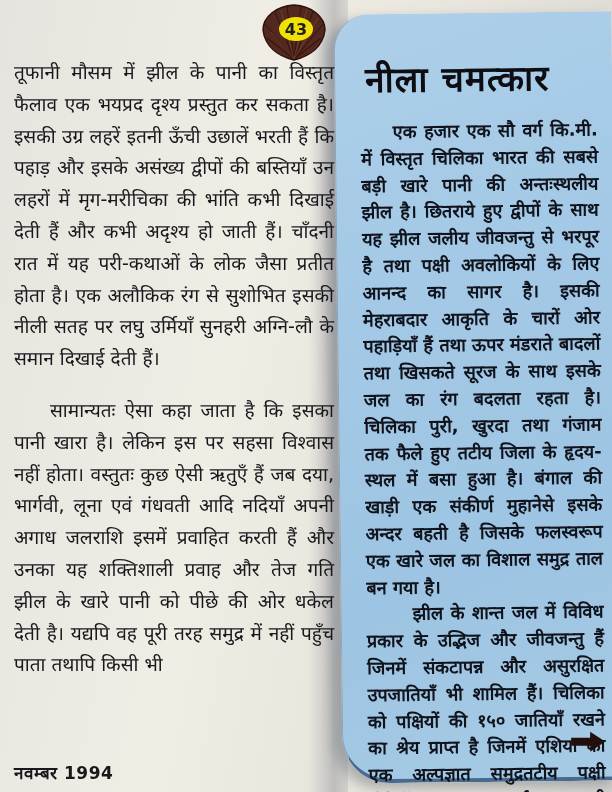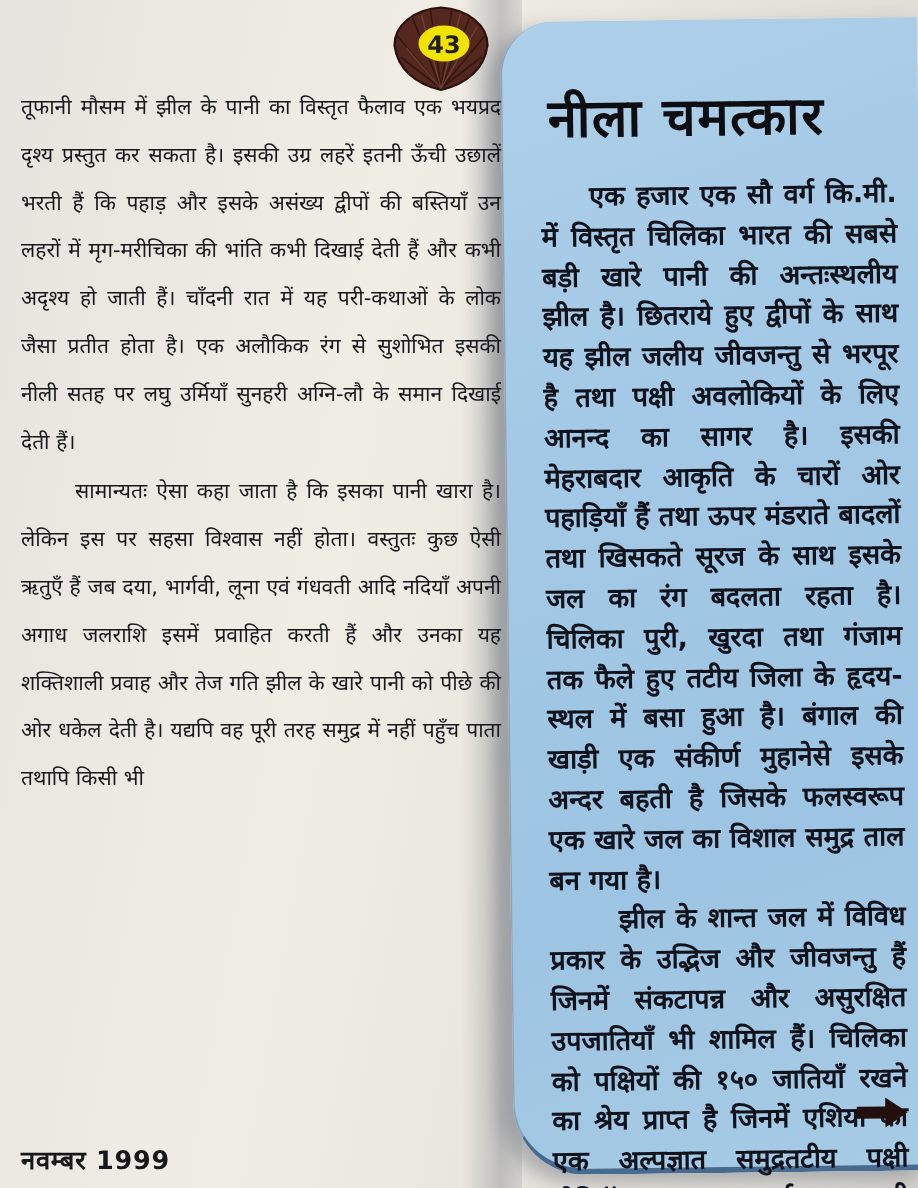--- a/index.html
+++ b/index.html
@@ -18,25 +18,25 @@
   .shadow-band {
     position: absolute; left: 308px; top: 0;
     width: 40px; height: 792px;
     background: linear-gradient(to right, rgba(130,132,140,0) 0%, rgba(122,126,136,0.38) 65%, rgba(122,126,136,0.18) 100%);
   }
 
   .left-column {
     position: absolute; left: 14px; top: 57px; width: 320px;
   }
   .lp {
-    font-size: 14px; line-height: 31.8px;
+    font-size: 19px; line-height: 31.8px;
     font-weight: 500; color: #17171c;
     text-align: justify;
   }
-  .lp.indent { text-indent: 36px; margin-top: 2px; }
+  .lp.indent { text-indent: 36px; margin-top: 20px; }
 
   .blue-panel {
     position: absolute; left: 338px; top: 13px;
     width: 278px; height: 769px;
     background: linear-gradient(160deg, #aecfe9 0%, #a3c9e6 35%, #9dc4e2 70%, #a6cbe5 100%);
     border-radius: 36px 0 0 48px;
     border-left: 1px solid #86a6c2;
     border-bottom: 4px solid #466a90;
     box-shadow: -9px 5px 12px rgba(105,110,122,0.45);
     transform: rotate(-0.7deg);
@@ -114,15 +114,15 @@
       <ellipse cx="39" cy="27" rx="17" ry="12" fill="#f0e202"></ellipse>
       <text x="39" y="33" text-anchor="middle" font-size="16" font-weight="bold" fill="#1d1d22">43</text>
     </svg>
   </div>
 
   <div class="left-column">
     <p class="lp">तूफानी मौसम में झील के पानी का विस्तृत फैलाव एक भयप्रद दृश्य प्रस्तुत कर सकता है। इसकी उग्र लहरें इतनी ऊँची उछालें भरती हैं कि पहाड़ और इसके असंख्य द्वीपों की बस्तियाँ उन लहरों में मृग-मरीचिका की भांति कभी दिखाई देती हैं और कभी अदृश्य हो जाती हैं। चाँदनी रात में यह परी-कथाओं के लोक जैसा प्रतीत होता है। एक अलौकिक रंग से सुशोभित इसकी नीली सतह पर लघु उर्मियाँ सुनहरी अग्नि-लौ के समान दिखाई देती हैं।</p>
     <p class="lp indent">सामान्यतः ऐसा कहा जाता है कि इसका पानी खारा है। लेकिन इस पर सहसा विश्वास नहीं होता। वस्तुतः कुछ ऐसी ऋतुएँ हैं जब दया, भार्गवी, लूना एवं गंधवती आदि नदियाँ अपनी अगाध जलराशि इसमें प्रवाहित करती हैं और उनका यह शक्तिशाली प्रवाह और तेज गति झील के खारे पानी को पीछे की ओर धकेल देती है। यद्यपि वह पूरी तरह समुद्र में नहीं पहुँच पाता तथापि किसी भी</p>
   </div>
 
-  <div class="footer">नवम्बर 1999</div>
+  <div class="footer">नवम्बर 1994</div>
 
 </div>
 
 </body></html>

